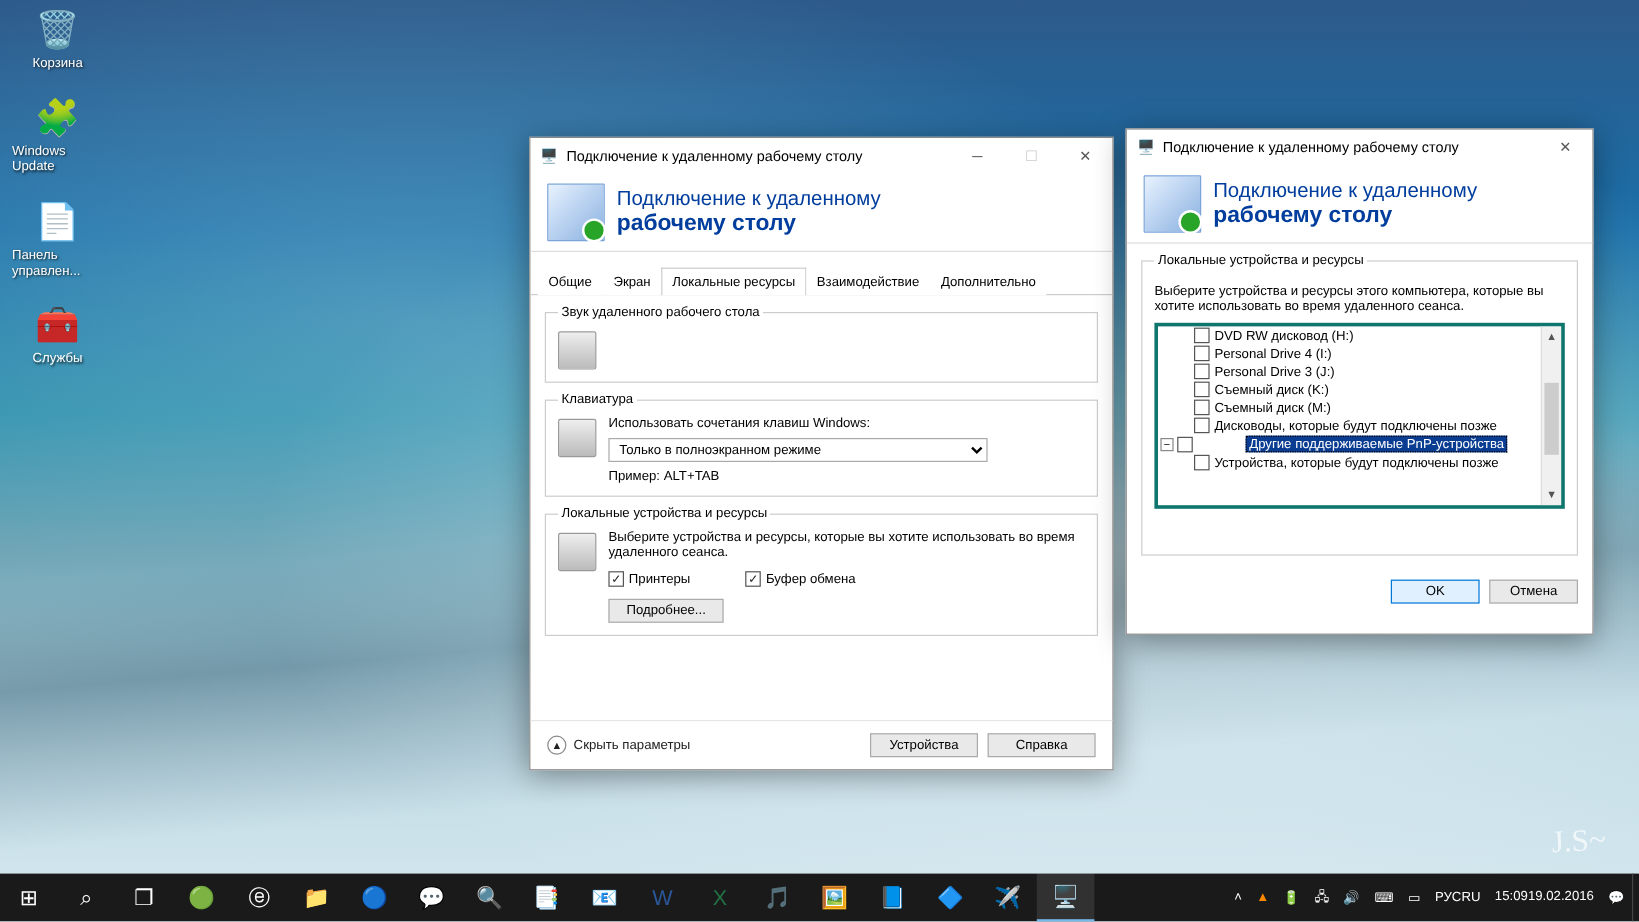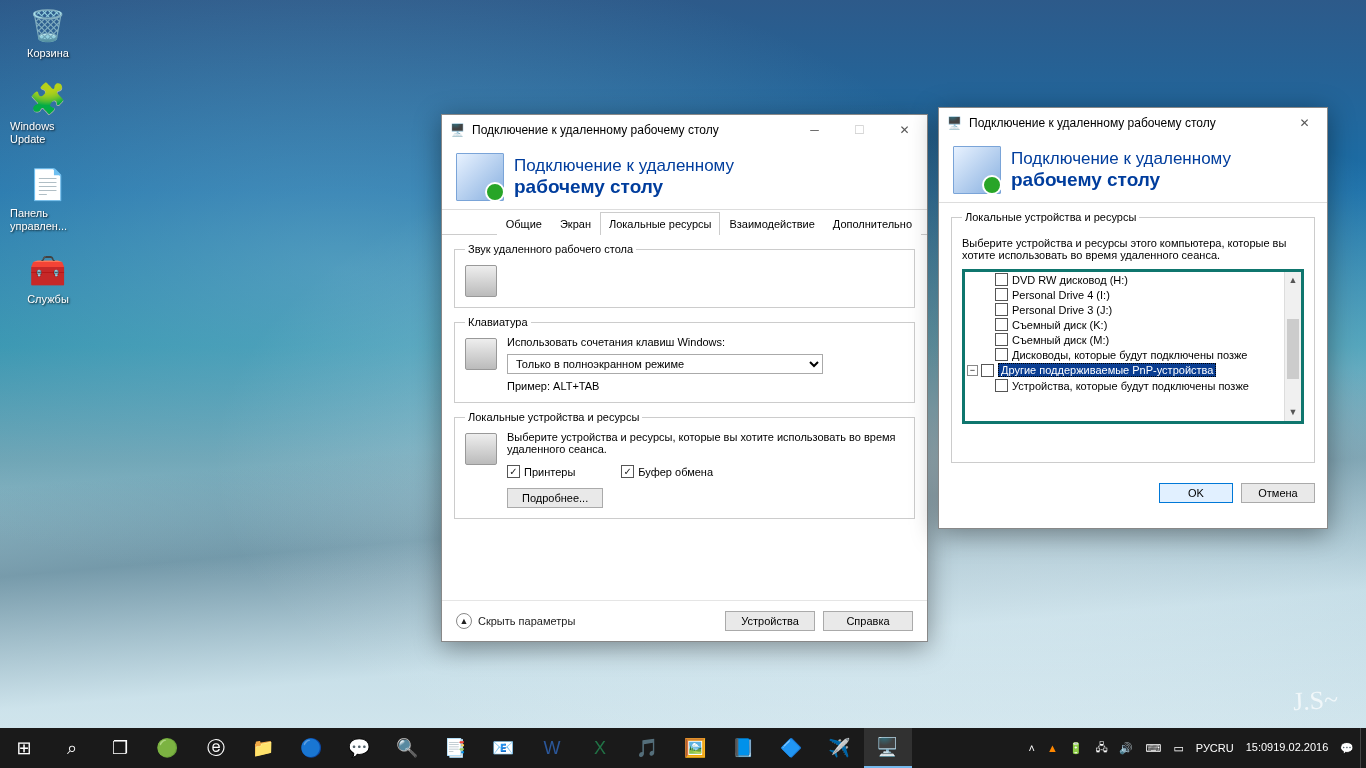--- a/index.html
+++ b/index.html
@@ -19,21 +19,21 @@
 .titlebar{height:30px;display:flex;align-items:center;padding:0 0 0 8px;font-size:12px;}
 .titlebar .ti{width:16px;height:16px;margin-right:6px;display:inline-flex;align-items:center;justify-content:center;}
 .titlebar .ttxt{flex:1;}
 .winbtns{display:flex;height:100%;}
 .winbtn{width:45px;display:flex;align-items:center;justify-content:center;color:#555;font-family:Arial;}
 .banner{height:65px;display:flex;align-items:center;padding:6px 14px;border-bottom:1px solid #ddd;}
 .banner .big-ico{width:48px;height:48px;margin-right:10px;background:linear-gradient(135deg,#e8f2ff,#88b0e0);border:1px solid #7aa4d8;position:relative;border-radius:1px;}
 .banner .big-ico::after{content:"";position:absolute;bottom:-2px;right:-2px;width:16px;height:16px;background:#28a528;border-radius:50%;border:2px solid #fff;}
 .banner .l1{color:#003d9d;font-size:17px;}
 .banner .l2{color:#003d9d;font-size:19px;font-weight:bold;}
-.tabs{display:flex;border-bottom:1px solid #ccc;padding:0 6px;margin-top:1px;justify-content:flex-end;}
+.tabs{display:flex;border-bottom:1px solid #ccc;padding:0 6px;margin-top:12px;}
 .tab{font-size:11px;padding:5px 8px;border:1px solid transparent;border-bottom:none;cursor:pointer;position:relative;top:1px;background:#fff;}
 .tab.active{border-color:#ccc;background:#fff;}
 .body{flex:1;padding:8px 12px 0;overflow:hidden;}
 fieldset{border:1px solid #ccc;margin-bottom:8px;padding:8px 10px 10px;font-size:11px;}
 legend{font-size:11px;padding:0 3px;}
 .row{display:flex;align-items:flex-start;gap:10px;}
 .gicon{width:32px;height:32px;flex-shrink:0;background:linear-gradient(180deg,#eee,#bbb);border:1px solid #999;border-radius:2px;margin-top:2px;}
 .col{flex:1;display:flex;flex-direction:column;gap:6px;}
 .btn{font-size:11px;padding:3px 14px;background:#e9e9e9;border:1px solid #aaa;cursor:pointer;min-width:80px;}
 .btn.primary{background:#e1f0ff;border:1px solid #0078d7;}
@@ -41,21 +41,21 @@
 .chk{display:inline-flex;align-items:center;gap:4px;font-size:11px;}
 .chkbox{width:13px;height:13px;border:1px solid #555;background:#fff;display:inline-flex;align-items:center;justify-content:center;font-size:10px;color:#222;}
 .bottombar{display:flex;align-items:center;padding:10px 14px;gap:8px;border-top:1px solid #e5e5e5;}
 .bottombar .hide{flex:1;font-size:11px;color:#222;display:flex;align-items:center;gap:6px;cursor:pointer;}
 .circ{width:16px;height:16px;border:1px solid #888;border-radius:50%;display:inline-flex;align-items:center;justify-content:center;font-size:9px;}
 .w2 .desc{font-size:11px;padding:6px 0 8px;}
 .tree{border:3px solid #0f766e;height:155px;overflow:auto;background:#fff;position:relative;}
 .tree-row{font-size:11px;padding:1px 4px 1px 30px;display:flex;align-items:center;gap:4px;position:relative;}
 .tree-row .cb{width:13px;height:13px;border:1px solid #555;flex-shrink:0;}
 .tree-row.sel{padding-left:16px;}
-.tree-row.sel .txt{background:#0a3d91;border:1px dotted #000;color:#fff;padding:0 2px;}
+.tree-row.sel .txt{background:#0a3d91;border:1px dotted #000;color:#fff;padding:0 2px;margin-left:40px;}
 .tree-row .exp{position:absolute;left:2px;width:11px;height:11px;border:1px solid #888;font-size:9px;line-height:9px;text-align:center;background:#fff;}
 .scrollbar{position:absolute;right:0;top:0;bottom:0;width:17px;background:#f0f0f0;border-left:1px solid #ddd;}
 .scrollbar .ar{height:17px;text-align:center;font-size:9px;line-height:17px;color:#555;}
 .scrollbar .th{background:#ccc;height:60px;margin:30px 2px 0;}
 .w2 .btnrow{display:flex;justify-content:flex-end;gap:8px;padding:12px 0 0;}
 .taskbar{position:absolute;left:0;right:0;bottom:0;height:40px;background:#1a1a1a;display:flex;align-items:center;z-index:20;}
 .tb-btn{width:48px;height:40px;display:flex;align-items:center;justify-content:center;color:#fff;font-size:18px;}
 .tb-btn.active{border-bottom:2px solid #76b9ed;background:rgba(255,255,255,.1);}
 .systray{margin-left:auto;display:flex;align-items:center;height:100%;color:#fff;font-size:11px;}
 .systray .si{padding:0 6px;display:flex;align-items:center;height:100%;}

